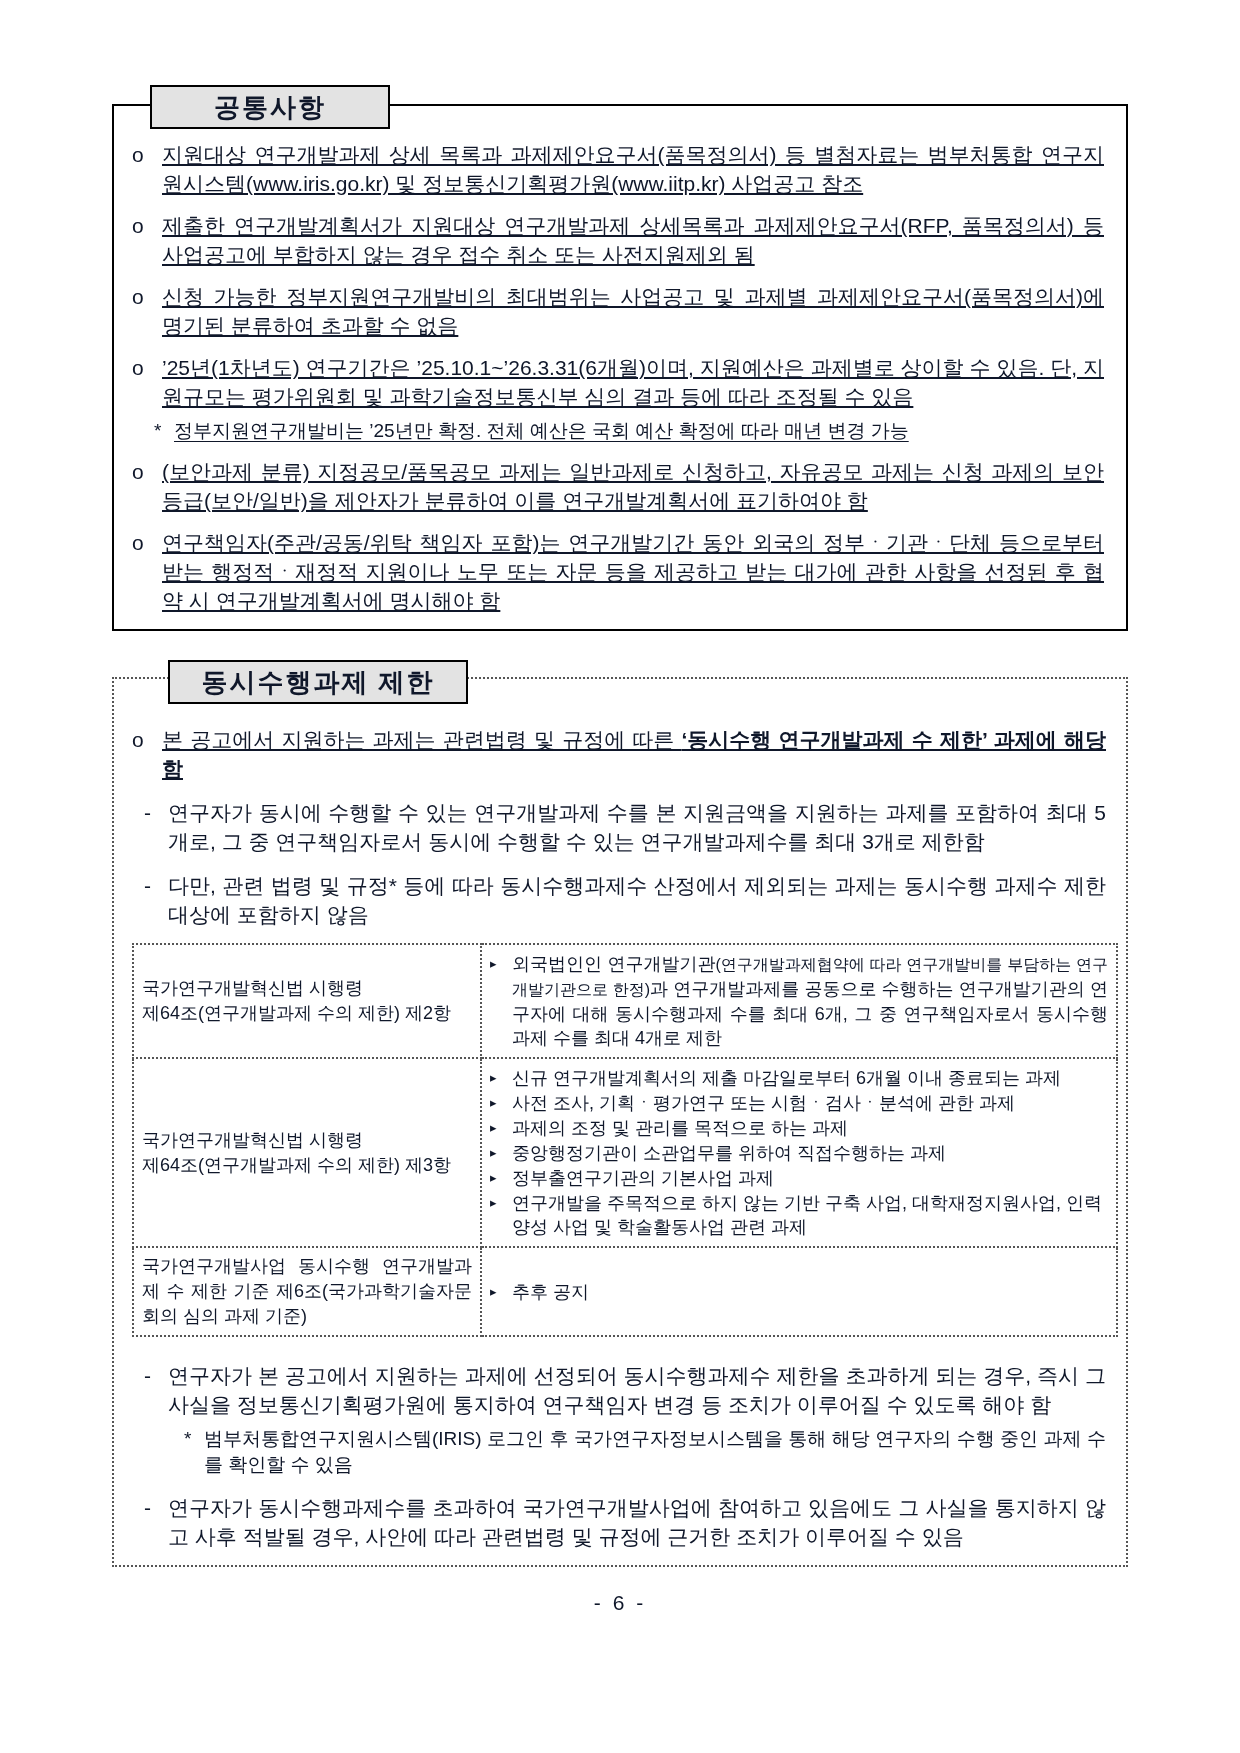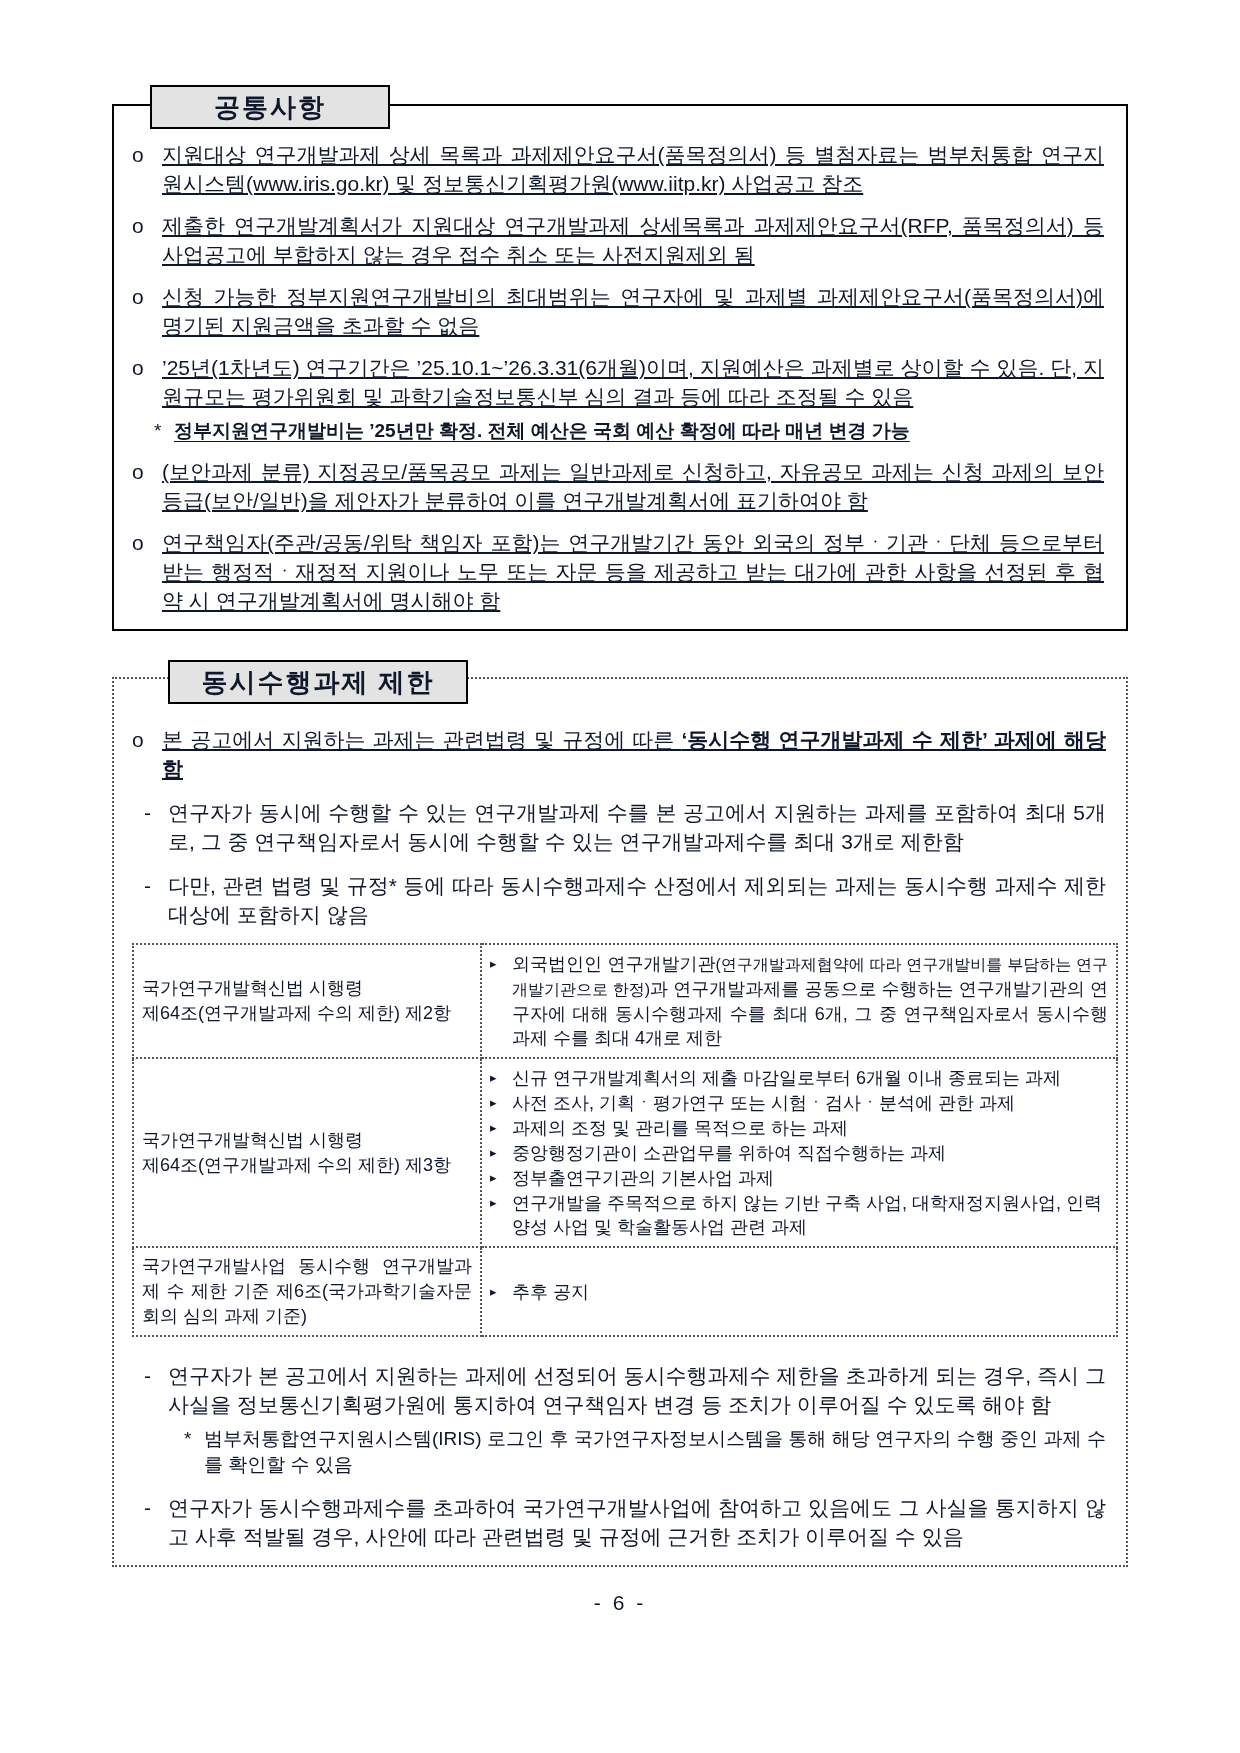--- a/index.html
+++ b/index.html
@@ -48,21 +48,21 @@
   .o-item{display:flex;margin:13px 0 0 4px;font-size:21px;line-height:29px;}
   .o-item .mk{flex:none;width:30px;}
   .o-item .tx{flex:1;text-align:justify;text-decoration:underline;}
   .dash-item{display:flex;margin:15px 0 0 16px;font-size:21px;line-height:29px;}
   .dash-item .mk{flex:none;width:24px;}
   .dash-item .tx{flex:1;text-align:justify;}
   .star-note{display:flex;margin:7px 0 0 26px;font-size:19px;line-height:26px;}
   .star-note .mk{flex:none;width:20px;}
   .star-note .tx{flex:1;text-align:justify;}
   .star-note.indent2{margin-left:56px;}
-  .underline{text-decoration:underline;text-underline-offset:4px;font-weight:bold;}
+  .underline{text-decoration:underline;text-underline-offset:4px;}
   strong{font-weight:700;}
   
   .limit-table{
     border-collapse:collapse;
     margin:14px 0 0 4px;
     width:986px;
     font-size:18px;
     table-layout:fixed;
   }
   .limit-table td{
@@ -97,21 +97,21 @@
     <p class="o-item" style="margin-top:0;">
       <span class="mk">o</span>
       <span class="tx">지원대상 연구개발과제 상세 목록과 과제제안요구서(품목정의서) 등 별첨자료는 범부처통합 연구지원시스템(www.iris.go.kr) 및 정보통신기획평가원(www.iitp.kr) 사업공고 참조</span>
     </p>
     <p class="o-item">
       <span class="mk">o</span>
       <span class="tx">제출한 연구개발계획서가 지원대상 연구개발과제 상세목록과 과제제안요구서(RFP, 품목정의서) 등 사업공고에 부합하지 않는 경우 접수 취소 또는 사전지원제외 됨</span>
     </p>
     <p class="o-item">
       <span class="mk">o</span>
-      <span class="tx">신청 가능한 정부지원연구개발비의 최대범위는 연구자에 및 과제별 과제제안요구서(품목정의서)에 명기된 지원금액을 초과할 수 없음</span>
+      <span class="tx">신청 가능한 정부지원연구개발비의 최대범위는 사업공고 및 과제별 과제제안요구서(품목정의서)에 명기된 분류하여 초과할 수 없음</span>
     </p>
     <p class="o-item">
       <span class="mk">o</span>
       <span class="tx">’25년(1차년도) 연구기간은 ’25.10.1~’26.3.31(6개월)이며, 지원예산은 과제별로 상이할 수 있음. 단, 지원규모는 평가위원회 및 과학기술정보통신부 심의 결과 등에 따라 조정될 수 있음</span>
     </p>
     <p class="star-note">
       <span class="mk">*</span>
       <span class="tx underline">정부지원연구개발비는 ’25년만 확정. 전체 예산은 국회 예산 확정에 따라 매년 변경 가능</span>
     </p>
     <p class="o-item">
@@ -127,21 +127,21 @@
   <section class="box box2">
     <div class="box-label">동시수행과제 제한</div>
 
     <p class="o-item" style="margin-top:0;">
       <span class="mk">o</span>
       <span class="tx"><span>본 공고에서 지원하는 과제는 관련법령 및 규정에 따른 </span><strong>‘동시수행 연구개발과제 수 제한’ 과제에 해당함</strong></span>
     </p>
 
     <p class="dash-item">
       <span class="mk">-</span>
-      <span class="tx">연구자가 동시에 수행할 수 있는 연구개발과제 수를 본 공고에서 지원하는 과제를 포함하여 최대 5개로, 그 중 연구책임자로서 동시에 수행할 수 있는 연구개발과제수를 최대 3개로 제한함</span>
+      <span class="tx">연구자가 동시에 수행할 수 있는 연구개발과제 수를 본 지원금액을 지원하는 과제를 포함하여 최대 5개로, 그 중 연구책임자로서 동시에 수행할 수 있는 연구개발과제수를 최대 3개로 제한함</span>
     </p>
     <p class="dash-item">
       <span class="mk">-</span>
       <span class="tx">다만, 관련 법령 및 규정* 등에 따라 동시수행과제수 산정에서 제외되는 과제는 동시수행 과제수 제한 대상에 포함하지 않음</span>
     </p>
 
     <table class="limit-table">
       <tbody>
         <tr>
           <td class="cl">

